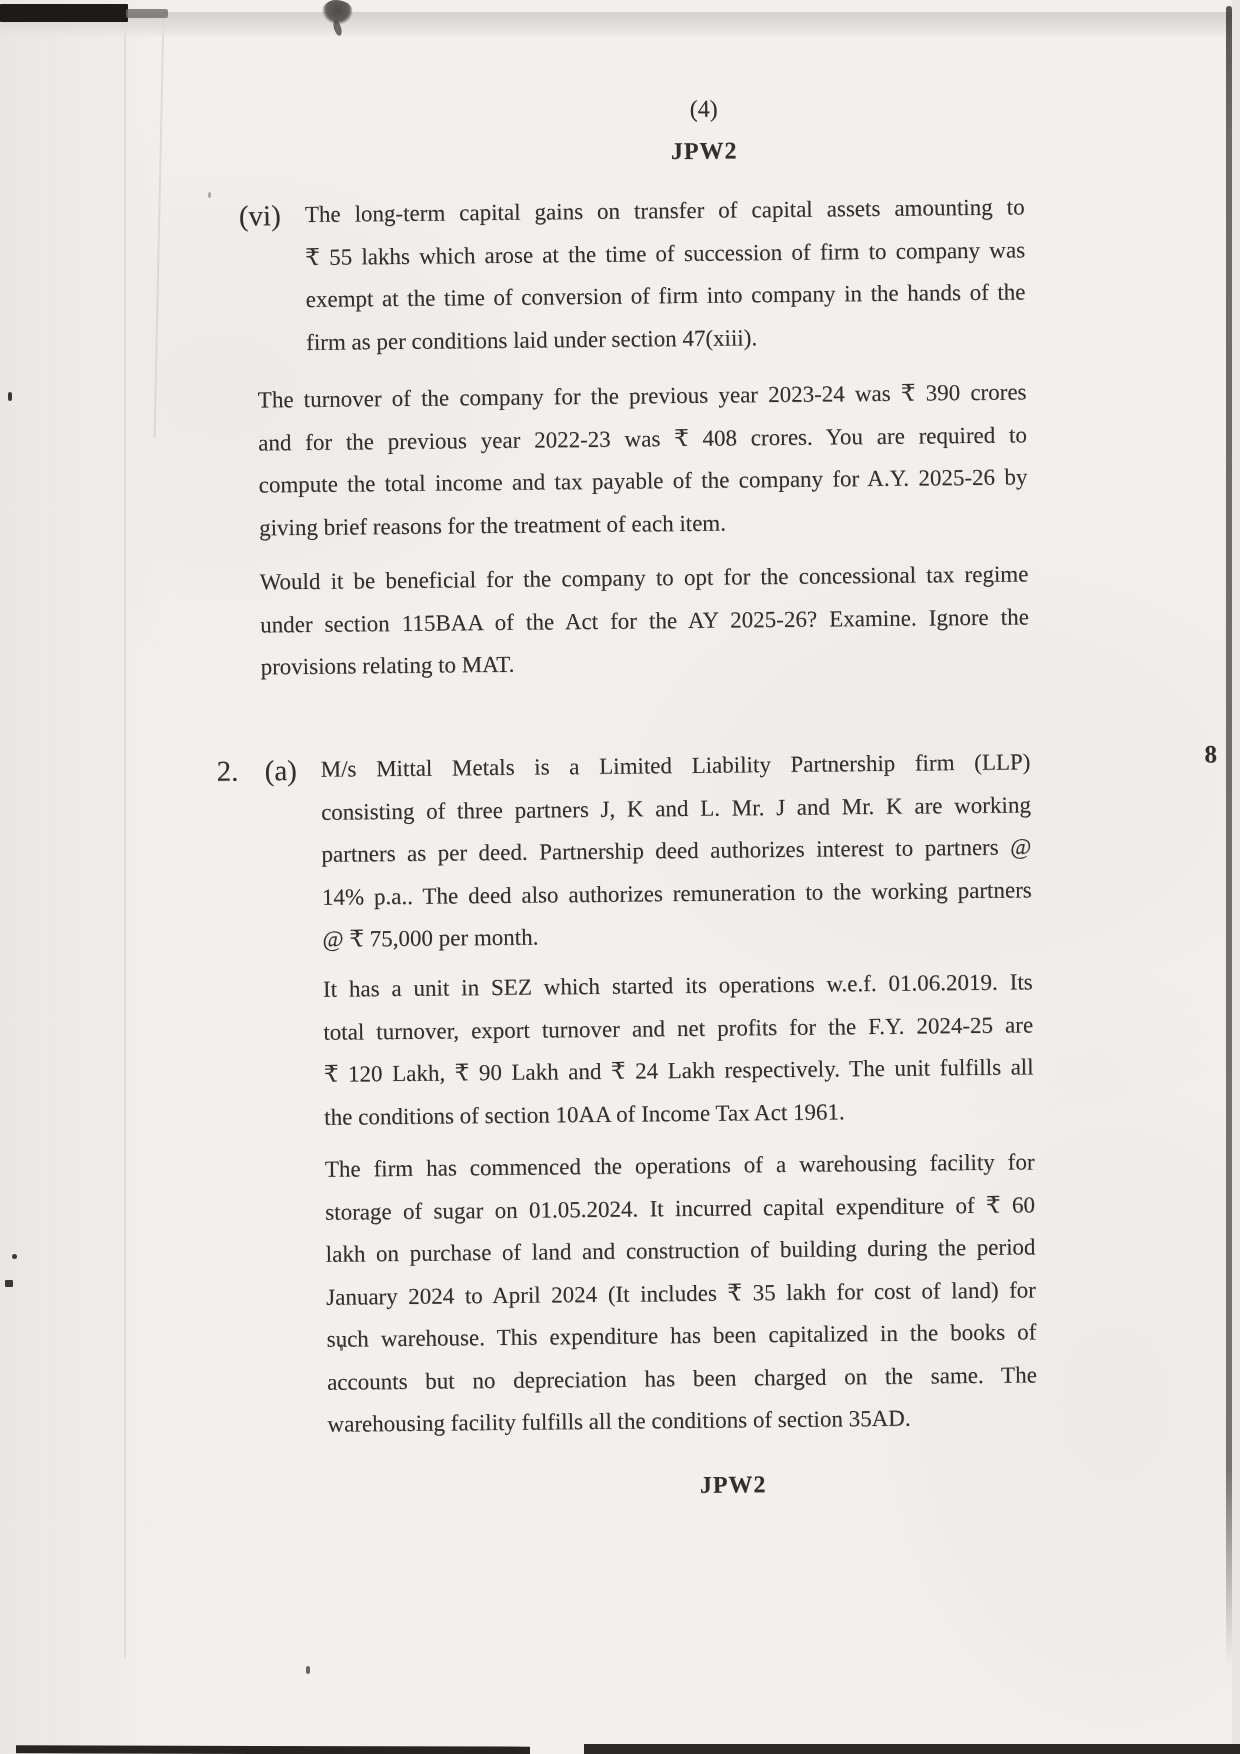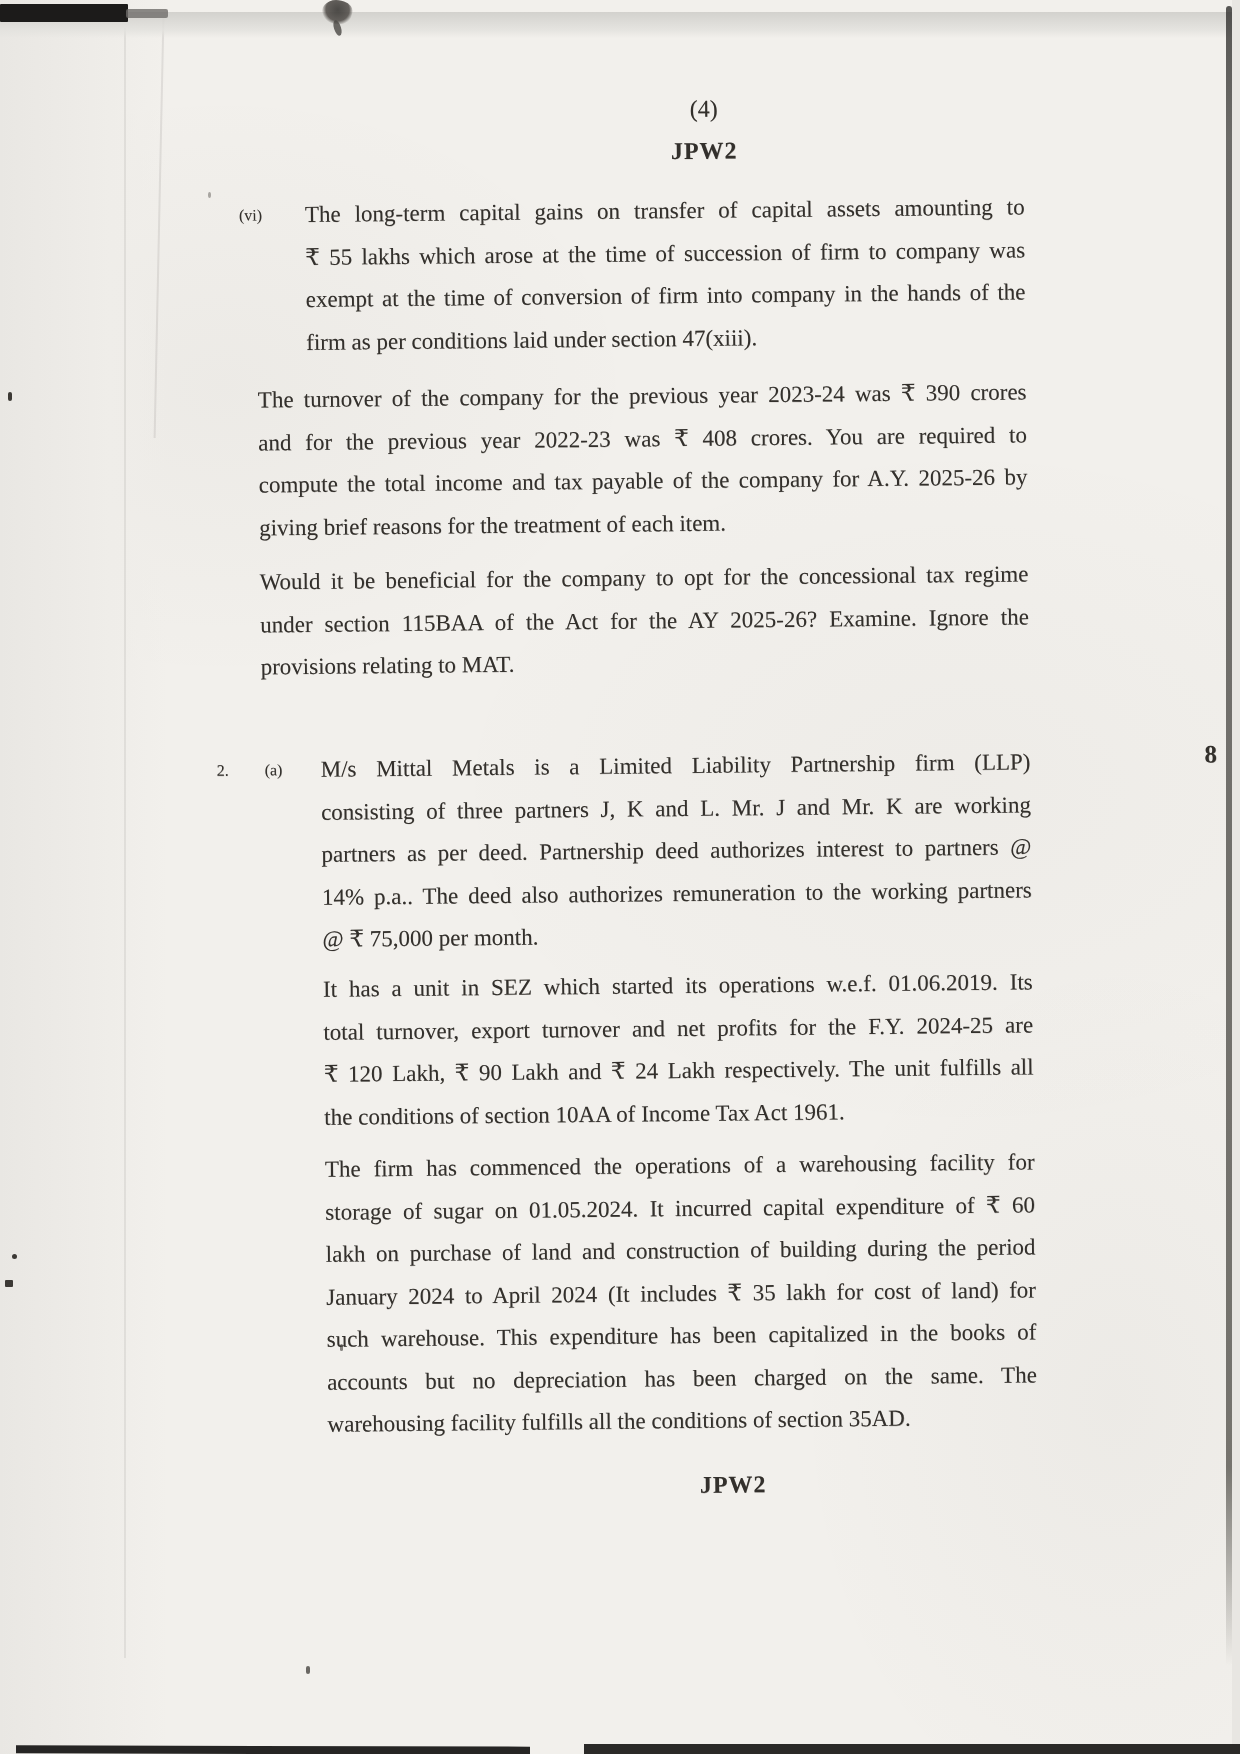--- a/index.html
+++ b/index.html
@@ -85,21 +85,21 @@
     text-shadow:0.3px 0.3px 0.6px rgba(60,55,48,0.35);
   }
   .abs{position:absolute;}
   .line{
     height:42.5px;line-height:42.5px;
     white-space:nowrap;
     font-size:23px;
   }
   .hdr{font-size:24px;text-align:center;width:200px;}
   .hdr-bold{font-weight:bold;letter-spacing:1px;}
-  .label{font-size:16px;line-height:42.5px;height:42.5px;white-space:nowrap;}
+  .label{font-size:29px;line-height:42.5px;height:42.5px;white-space:nowrap;}
   .marks{font-weight:bold;font-size:25px;}
 </style>
 </head>
 <body>
 
 <div class="page">
 
   <div class="left-margin-shade"></div>
   <div class="fold-line"></div>
   <div class="fold-line2"></div>

